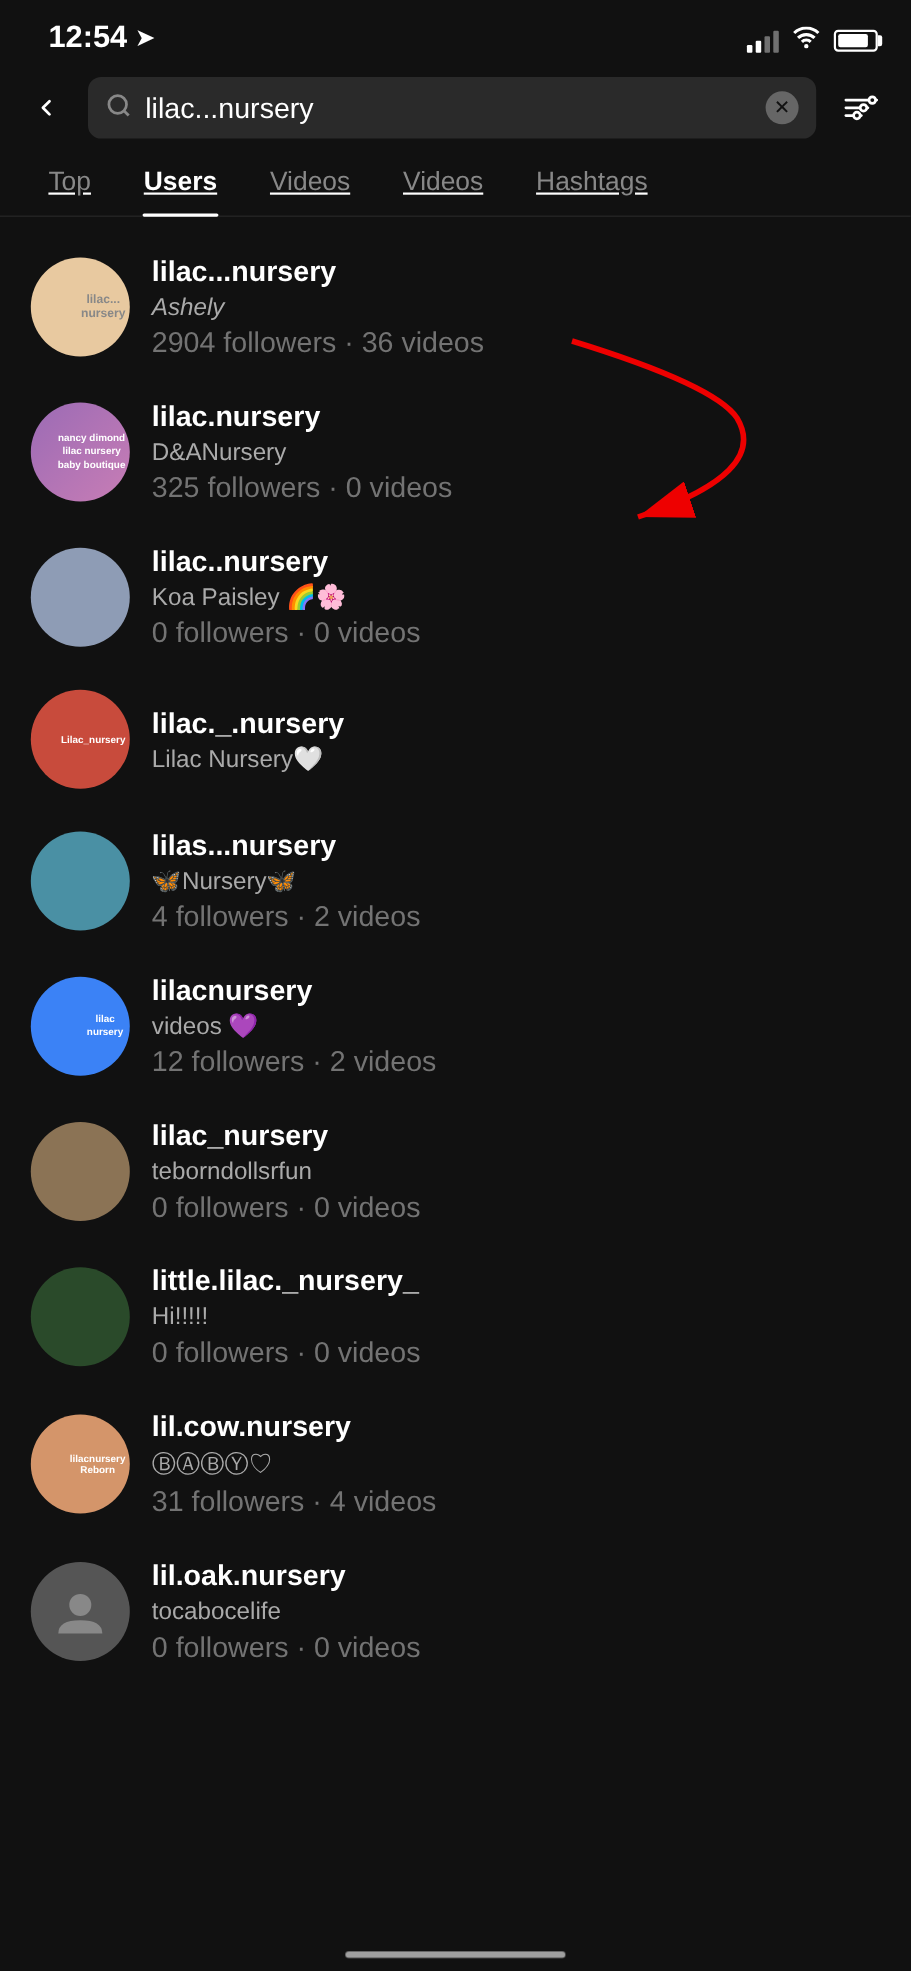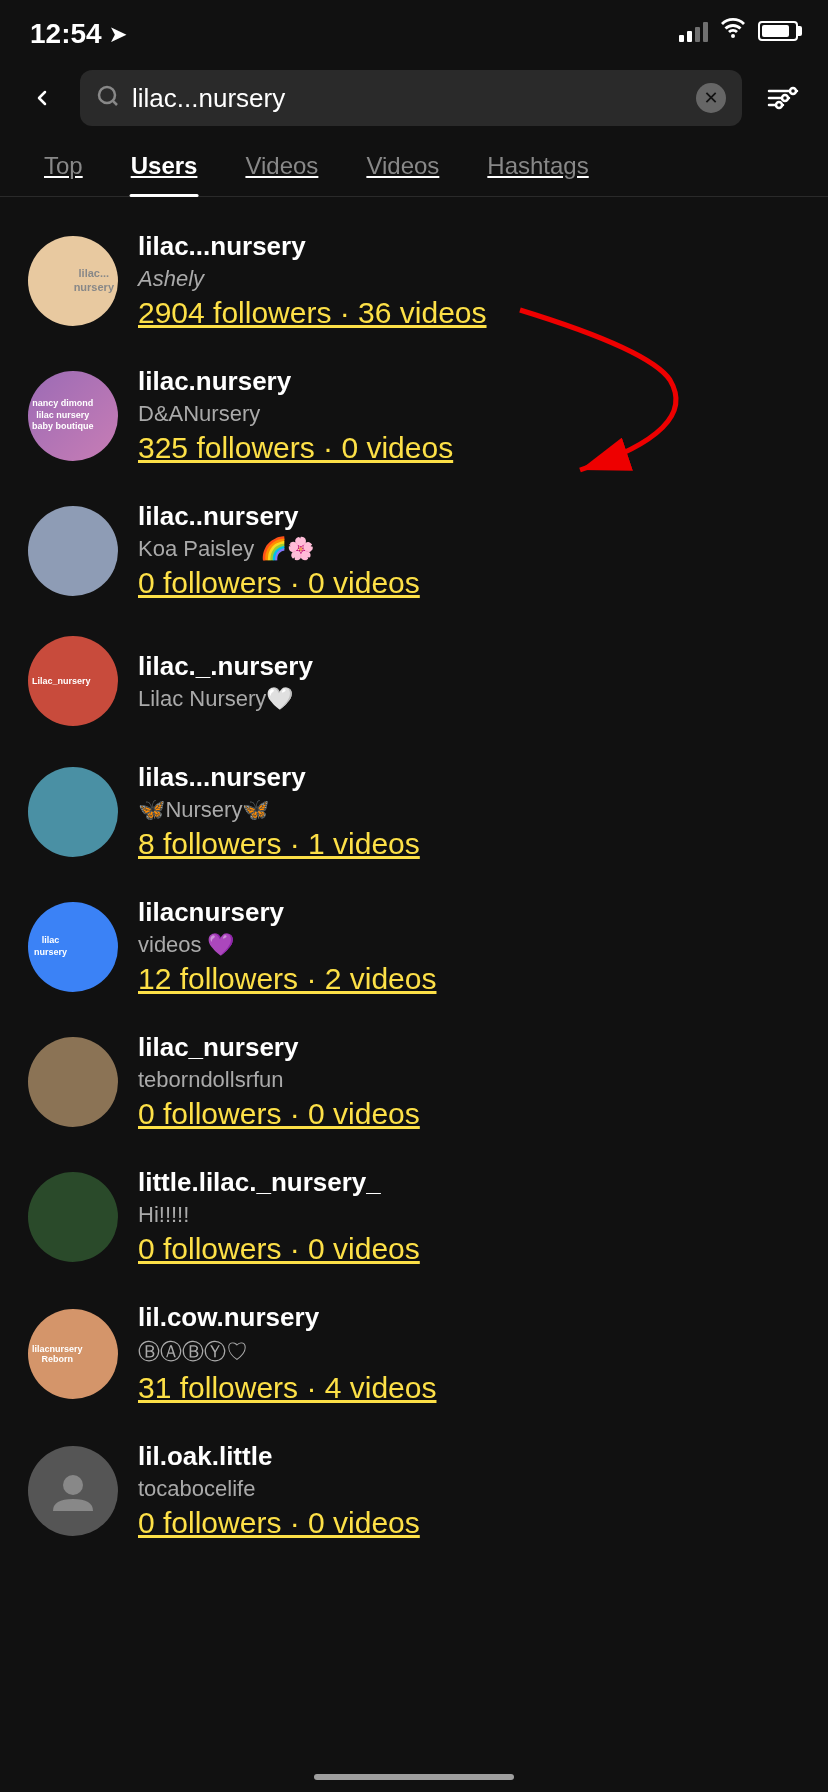--- a/index.html
+++ b/index.html
@@ -11,22 +11,22 @@
       width: 828px;
       min-height: 1792px;
       position: relative;
       overflow-x: hidden;
     }
 
     
     .status-bar {
       display: flex;
       justify-content: space-between;
-      align-items: flex-start;
-      padding: 18px 30px 10px 30px;
+      align-items: flex-end;
+      padding: 18px 30px 10px 44px;
       height: 60px;
     }
     .status-time {
       font-size: 28px;
       font-weight: 700;
       color: #fff;
       display: flex;
       align-items: center;
       gap: 8px;
     }
@@ -181,43 +181,42 @@
       cursor: pointer;
     }
     .avatar {
       width: 90px;
       height: 90px;
       border-radius: 50%;
       flex-shrink: 0;
       overflow: hidden;
       display: flex;
       align-items: center;
-      justify-content: flex-start;
+      justify-content: flex-end;
       font-size: 22px;
       font-weight: bold;
     }
     .user-info {
       flex: 1;
       display: flex;
       flex-direction: column;
       gap: 4px;
     }
     .username {
       font-size: 26px;
       font-weight: 700;
       color: #fff;
     }
     .display-name {
       font-size: 22px;
       color: #aaa;
     }
     .stats {
-      font-size: 30px;
-      color: #fde047;
-      text-decoration: underline;
+      font-size: 26px;
+      color: #737373;
     }
 
     
     .avatar-1 { background: #e8c9a0; }
     .avatar-2 { background: #9b6bb5; }
     .avatar-3 { background: #8e9cb5; }
     .avatar-4 { background: #c84b3c; }
     .avatar-5 { background: #4a90a4; }
     .avatar-6 { background: #7c5fa5; }
     .avatar-7 { background: #8b7355; }
@@ -372,21 +371,21 @@
       <span class="display-name">Lilac Nursery🤍</span>
     </div>
   </div>
 
   <div class="user-item">
     <div class="avatar avatar-5" style="background: #4a90a4;">
     </div>
     <div class="user-info">
       <span class="username">lilas...nursery</span>
       <span class="display-name">🦋Nursery🦋</span>
-      <span class="stats">8 followers · 1 videos</span>
+      <span class="stats">4 followers · 2 videos</span>
     </div>
   </div>
 
   <div class="user-item">
     <div class="avatar avatar-6" style="background: #3b82f6; font-size:10px; color:#fff; font-weight:700; text-align:center; padding:6px; line-height:1.3;">
       <span style="font-size:9px;">lilac<br>nursery</span>
     </div>
     <div class="user-info">
       <span class="username">lilacnursery</span>
       <span class="display-name">videos 💜</span>
@@ -426,21 +425,21 @@
   </div>
 
   <div class="user-item">
     <div class="avatar avatar-10" style="background: #555; display:flex; align-items:center; justify-content:center;">
       <svg width="44" height="44" viewBox="0 0 44 44" fill="#888">
         <circle cx="22" cy="16" r="10"></circle>
         <path d="M2 42 Q2 30 22 30 Q42 30 42 42Z"></path>
       </svg>
     </div>
     <div class="user-info">
-      <span class="username">lil.oak.little</span>
+      <span class="username">lil.oak.nursery</span>
       <span class="display-name">tocabocelife</span>
       <span class="stats">0 followers · 0 videos</span>
     </div>
   </div>
 
 </div>
 
 <div class="home-indicator"></div>
 
 </body></html>

